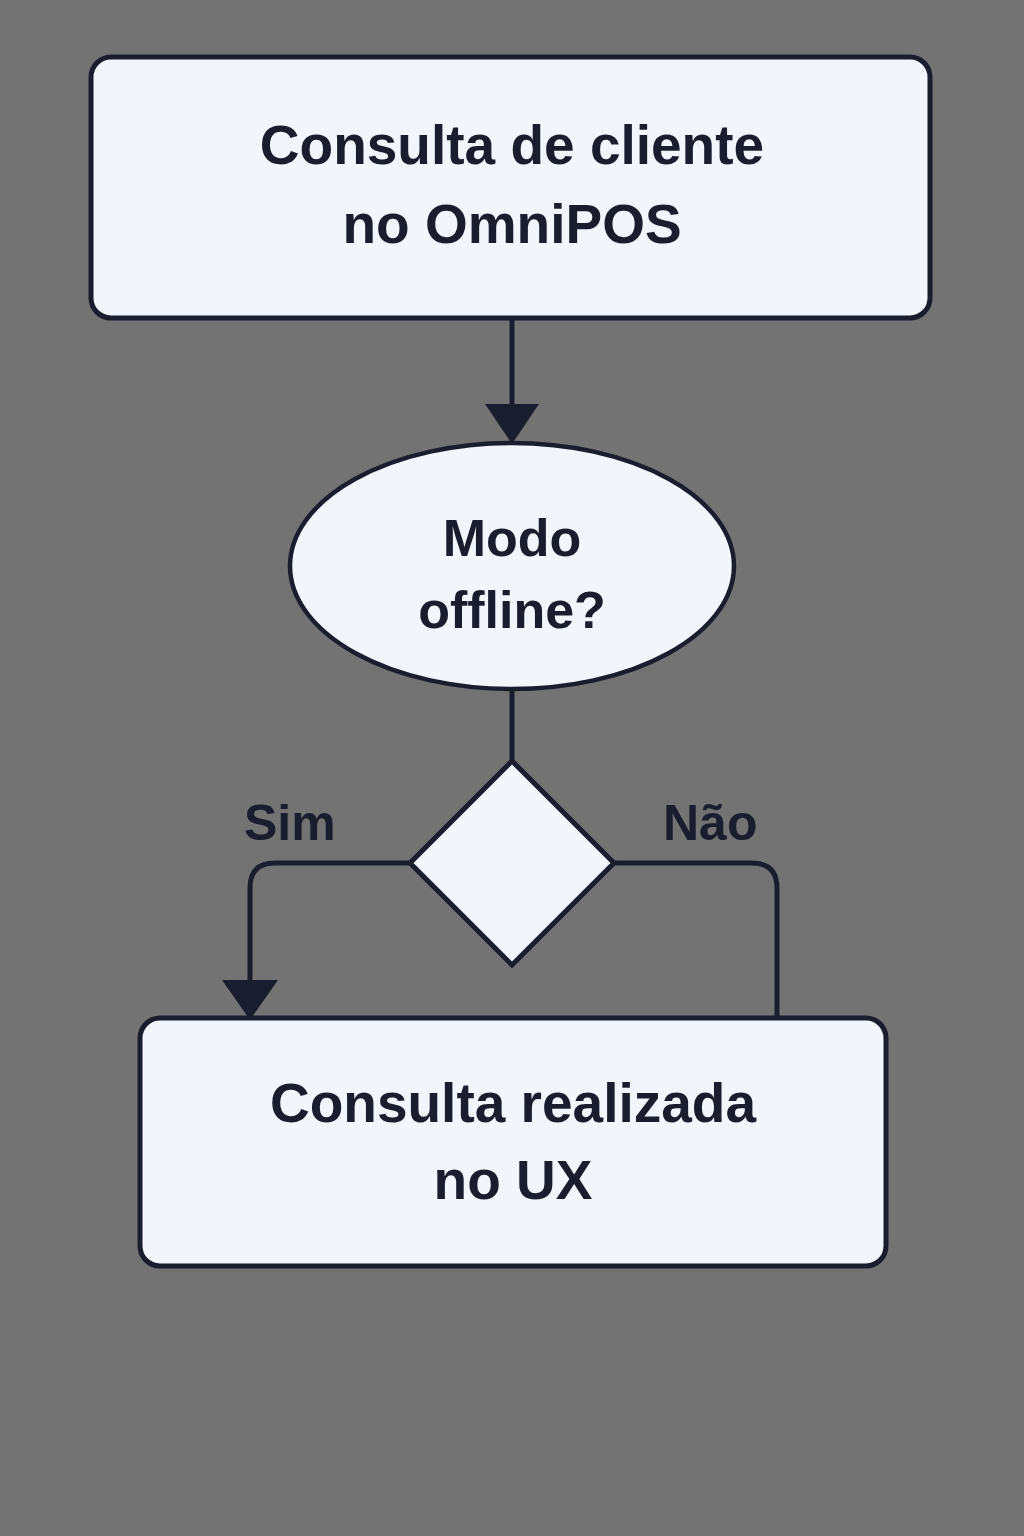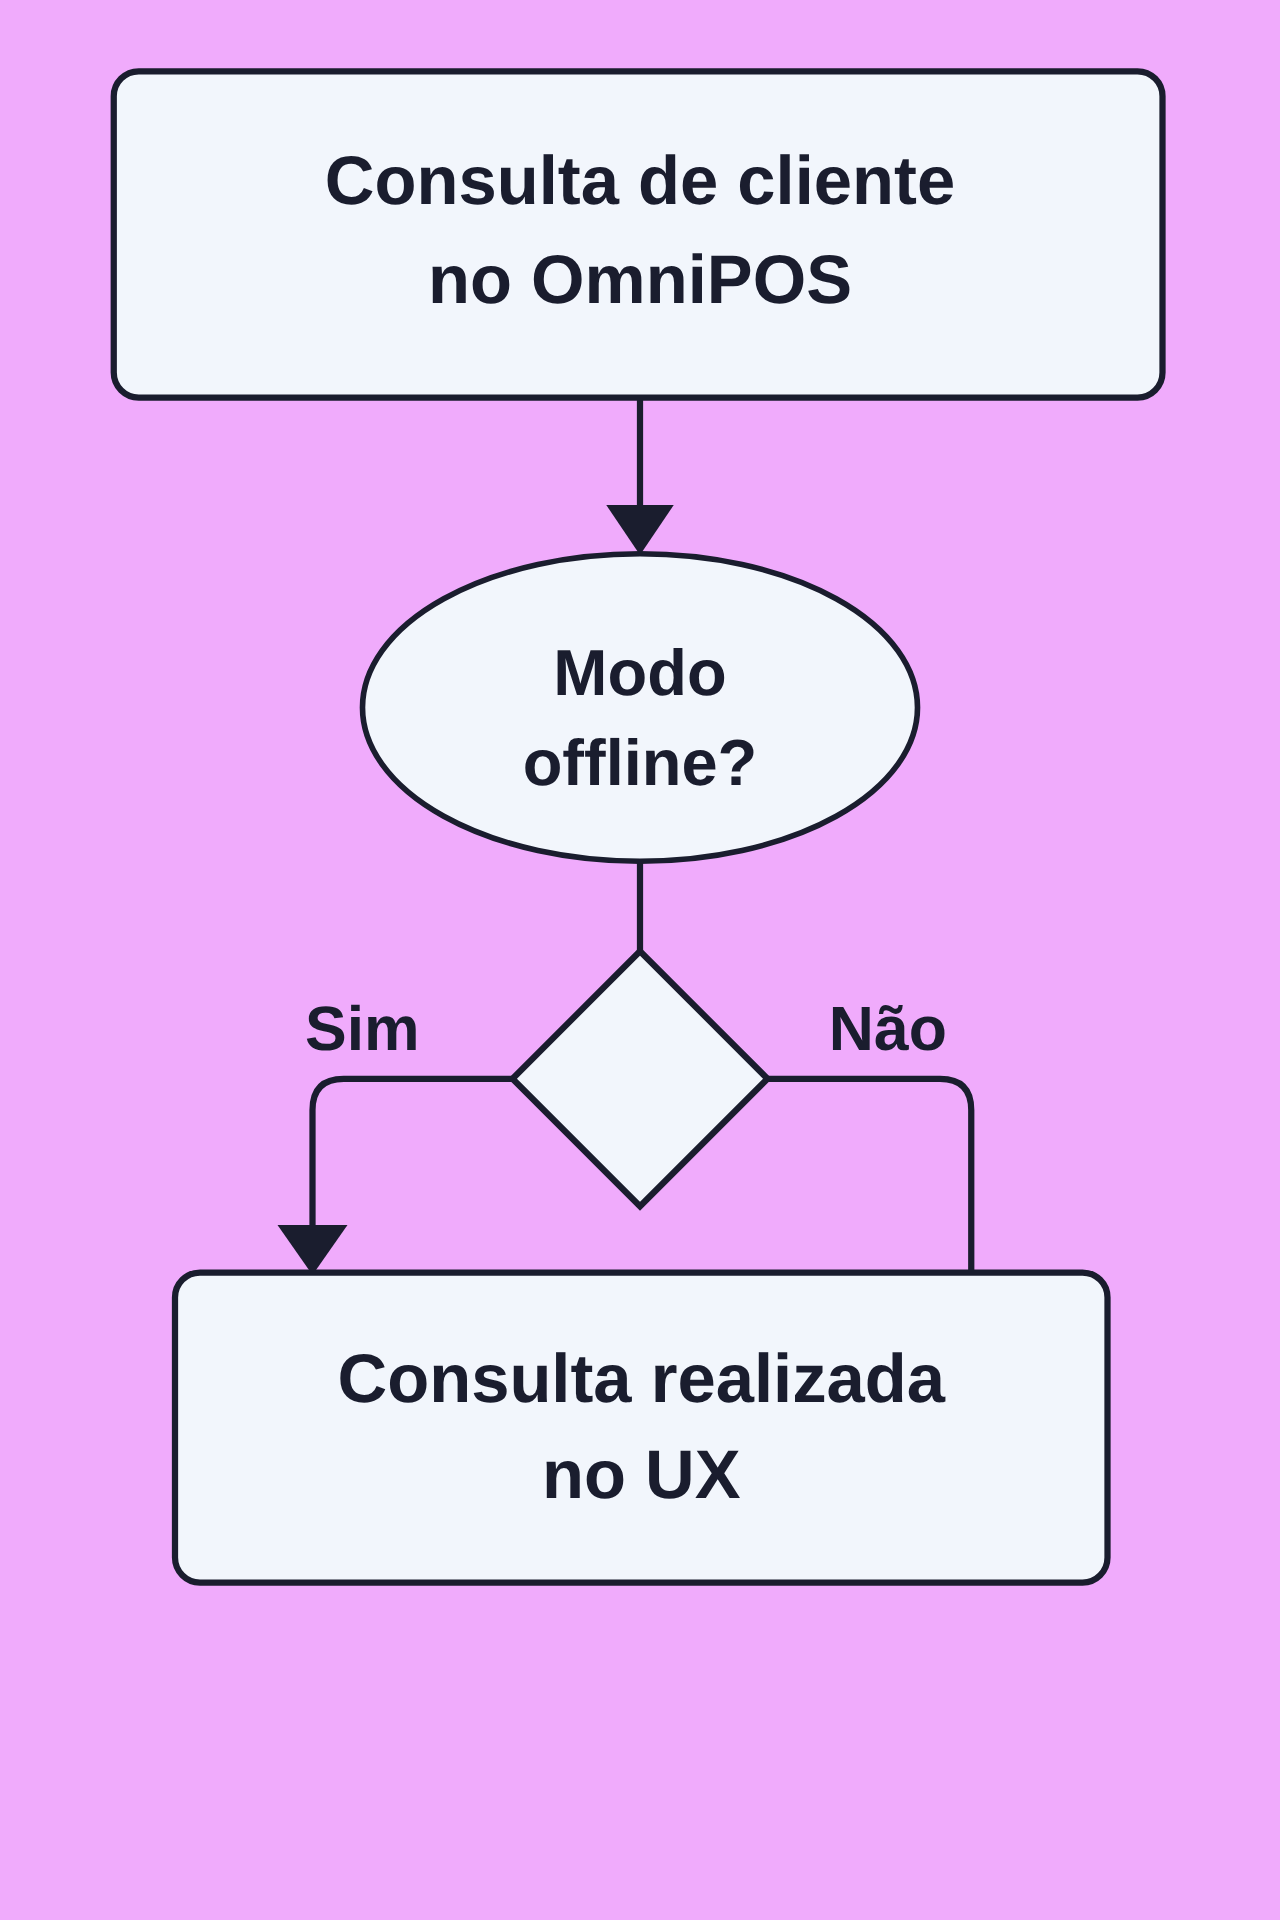--- a/index.html
+++ b/index.html
@@ -10,21 +10,21 @@
   body {
     width: 1024px;
     height: 1536px;
     overflow: hidden;
     font-family: "Liberation Sans", sans-serif;
   }
   #flowchart-root {
     position: relative;
     width: 1024px;
     height: 1536px;
-    background: #f0abfc;
+    background: #737373;
   }
   svg#flow-svg {
     display: block;
     width: 1024px;
     height: 1536px;
   }
   .node-shape {
     fill: #F2F6FC;
     stroke: #1A1D2E;
   }

